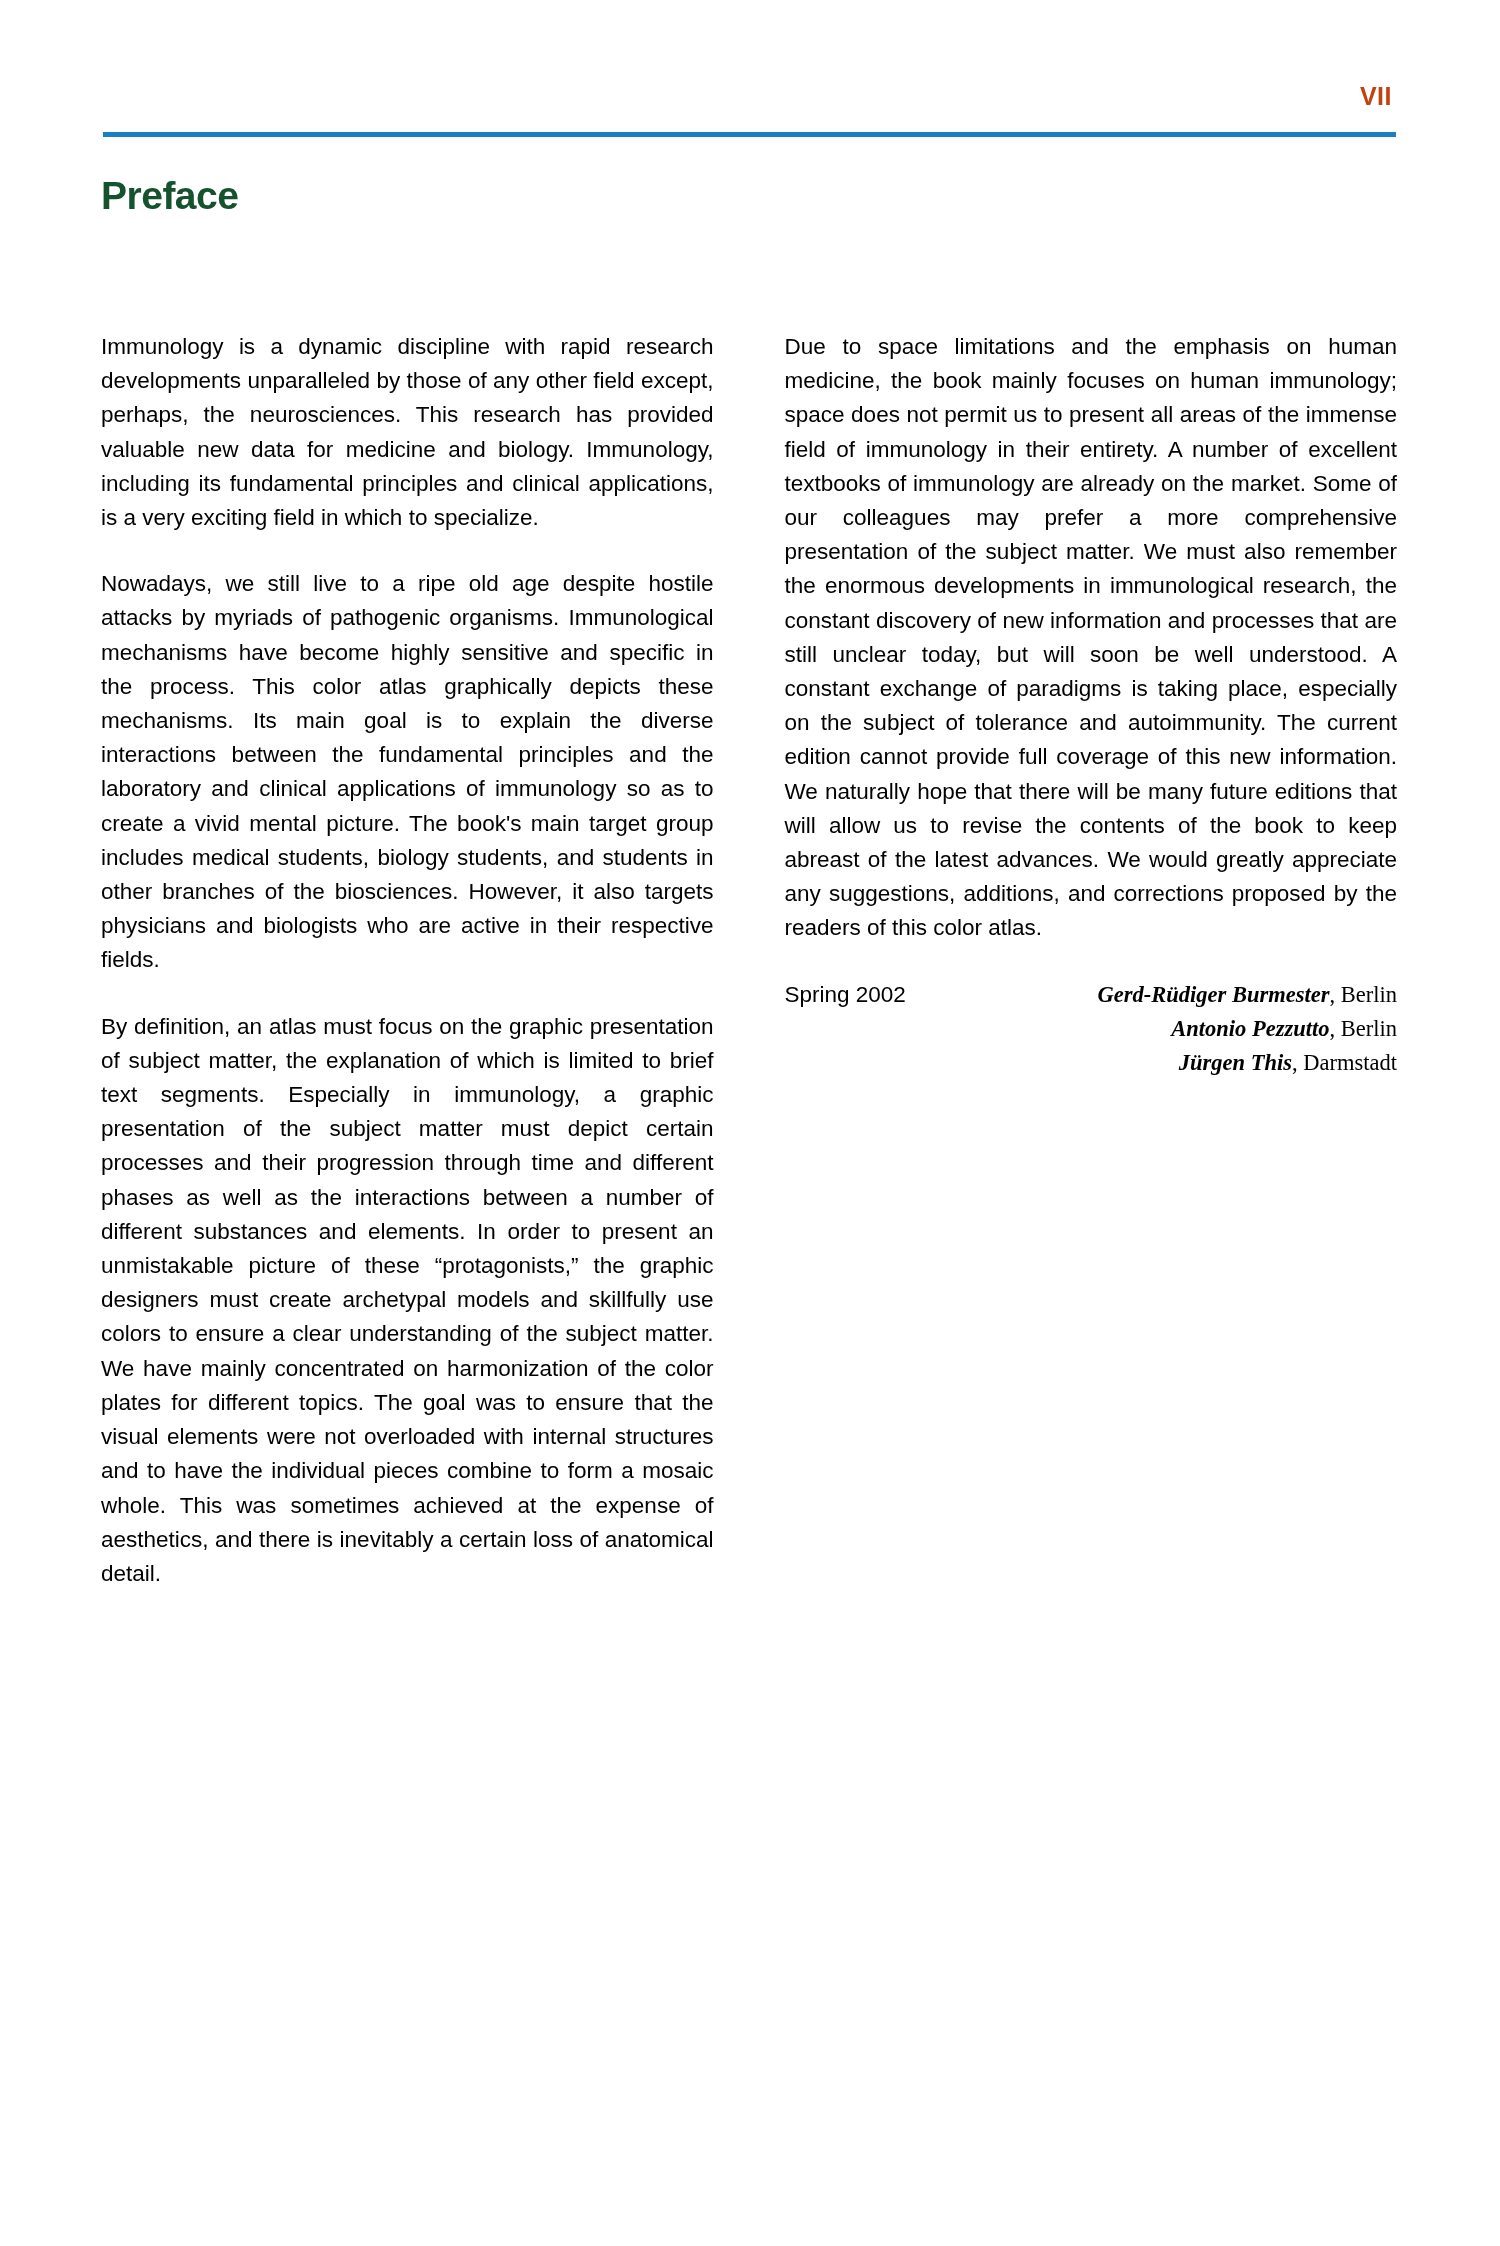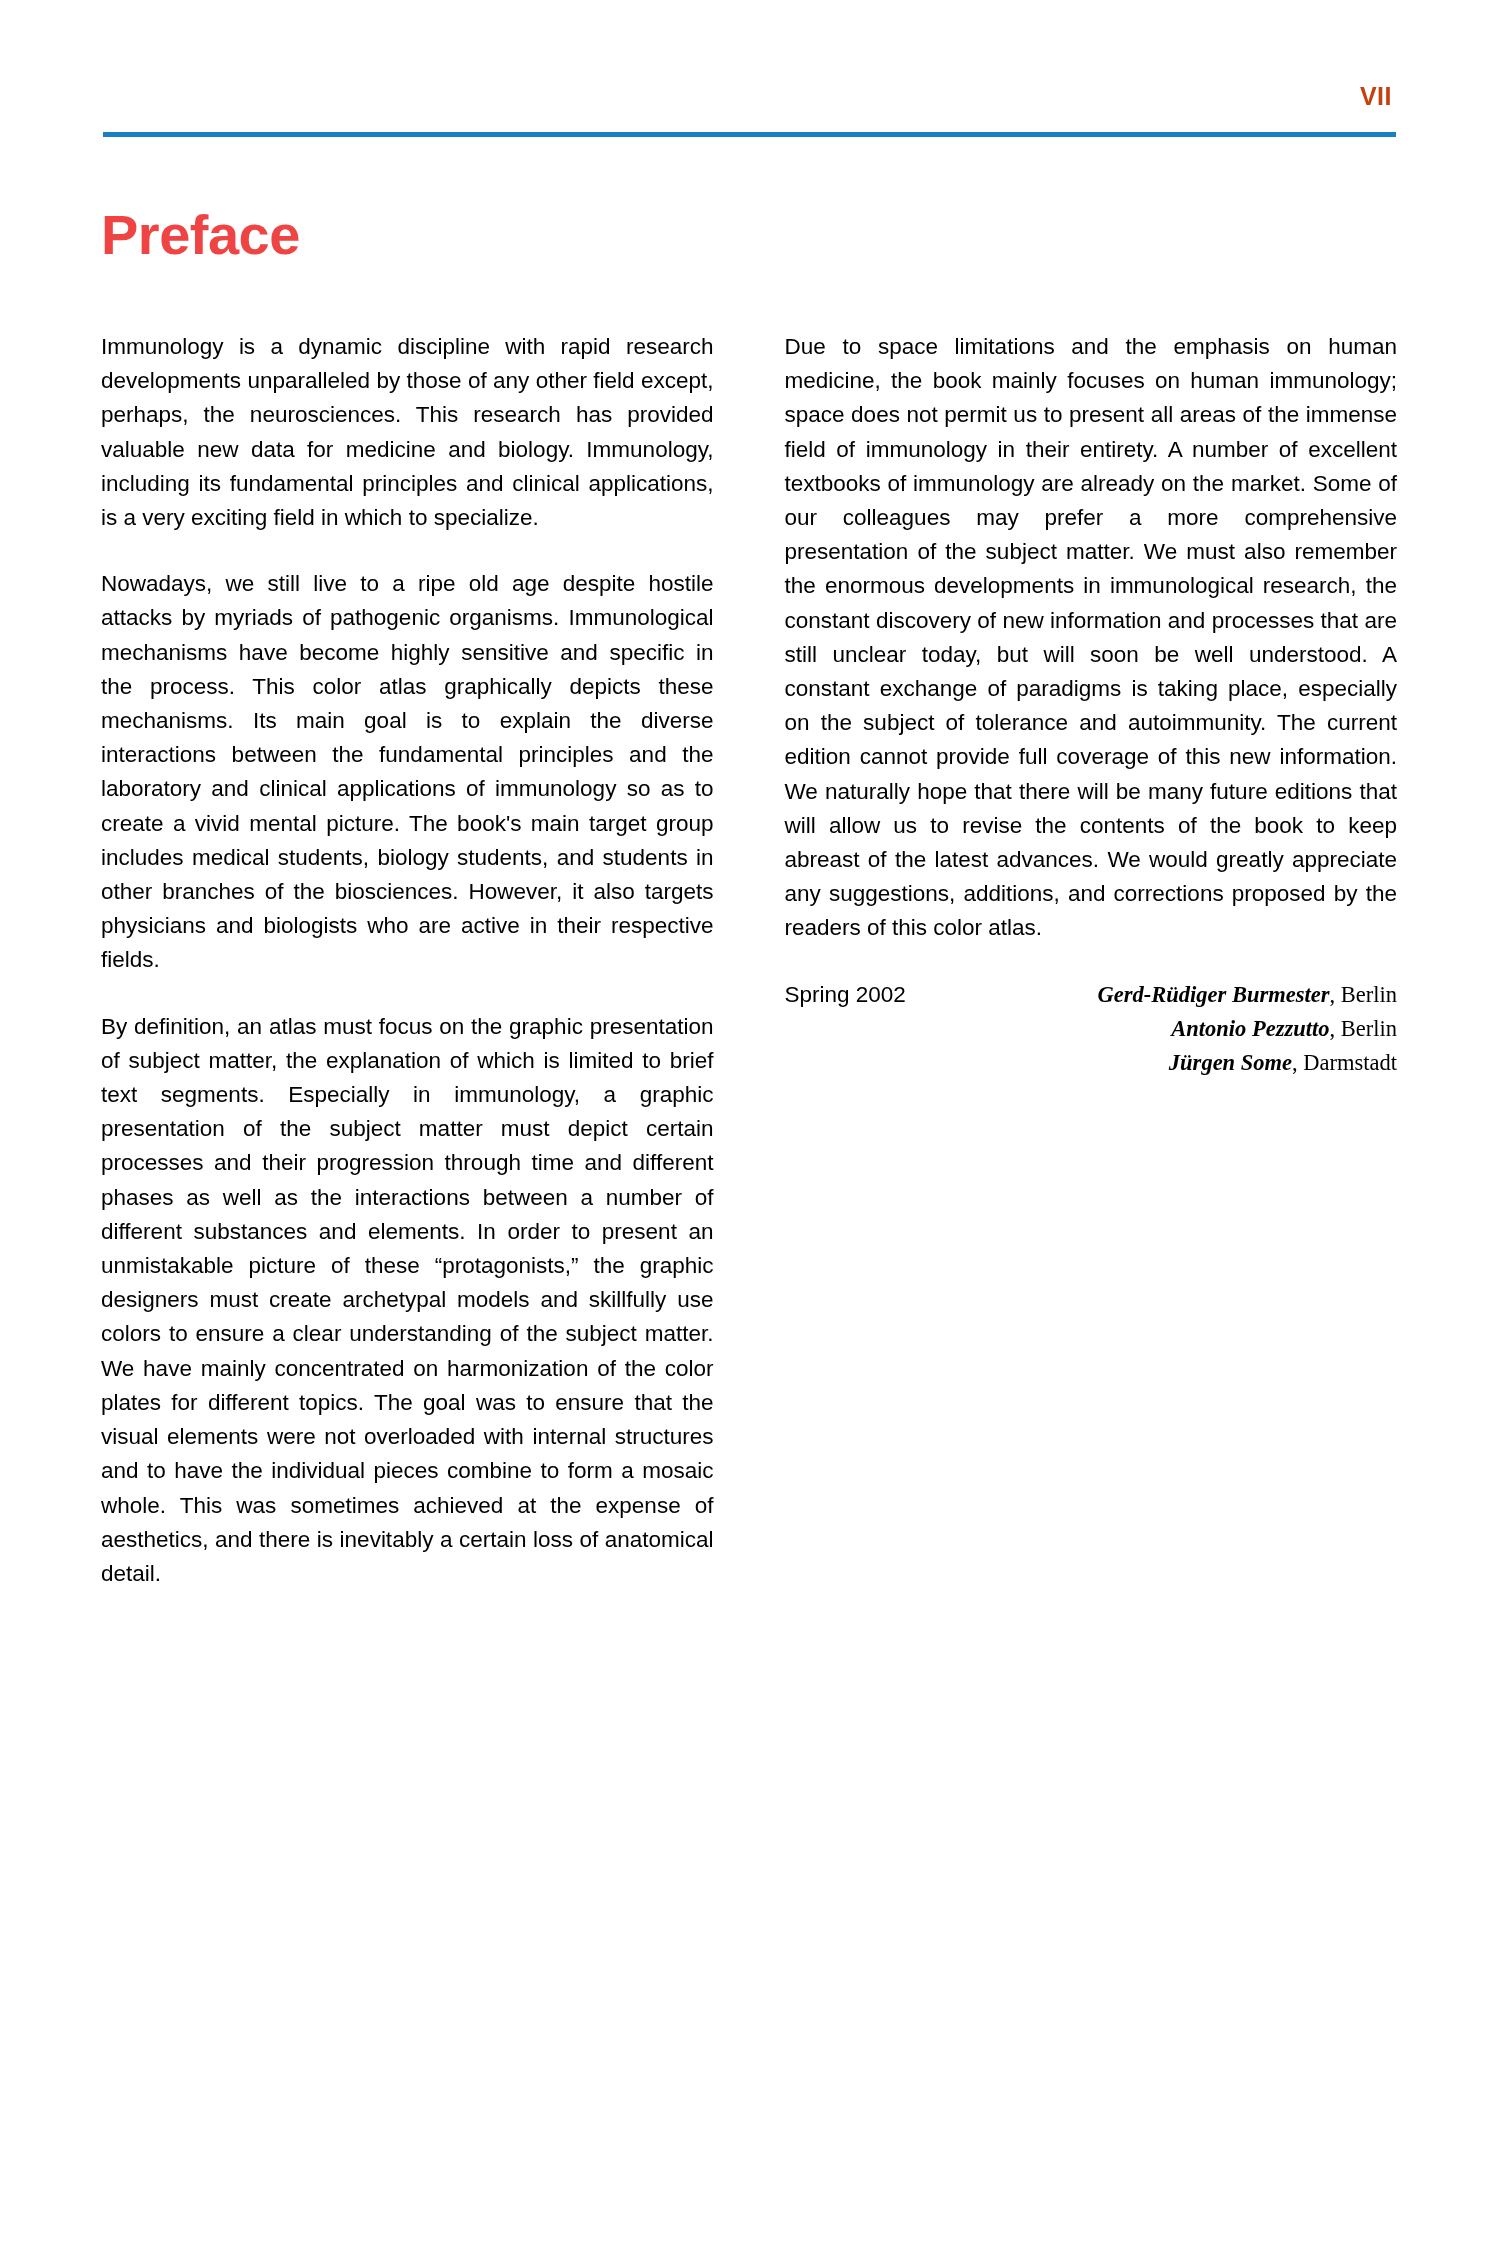--- a/index.html
+++ b/index.html
@@ -33,25 +33,25 @@
   .header-rule {
     position: absolute;
     top: 132px;
     left: 103px;
     right: 104px;
     height: 5px;
     background: #1b7fc4;
   }
   .title {
     position: absolute;
-    top: 164px;
+    top: 148px;
     left: 101px;
-    font-size: 56px;
+    font-size: 39px;
     font-weight: bold;
-    color: #ef4444;
+    color: #14532d;
     letter-spacing: -0.5px;
   }
   .columns {
     position: absolute;
     top: 330px;
     left: 101px;
     width: 1296px;
     display: flex;
     gap: 71px;
   }
@@ -112,19 +112,19 @@
     </div>
 
     <div class="col">
       <p>Due to space limitations and the emphasis on human medicine, the book mainly focuses on human immunology; space does not permit us to present all areas of the immense field of immunology in their entirety. A number of excellent textbooks of immunology are already on the market. Some of our colleagues may prefer a more comprehensive presentation of the subject matter. We must also remember the enormous developments in immunological research, the constant discovery of new information and processes that are still unclear today, but will soon be well understood. A constant exchange of paradigms is taking place, especially on the subject of tolerance and autoimmunity. The current edition cannot provide full coverage of this new information. We naturally hope that there will be many future editions that will allow us to revise the contents of the book to keep abreast of the latest advances. We would greatly appreciate any suggestions, additions, and corrections proposed by the readers of this color atlas.</p>
 
       <div class="signature-block">
         <div class="sig-date">Spring 2002</div>
         <div class="sig-names">
           <div><i>Gerd-Rüdiger Burmester</i><span>, Berlin</span></div>
           <div><i>Antonio Pezzutto</i><span>, Berlin</span></div>
-          <div><i>Jürgen Some</i><span>, Darmstadt</span></div>
+          <div><i>Jürgen This</i><span>, Darmstadt</span></div>
         </div>
       </div>
     </div>
 
   </div>
 </div>
 
 </body></html>

